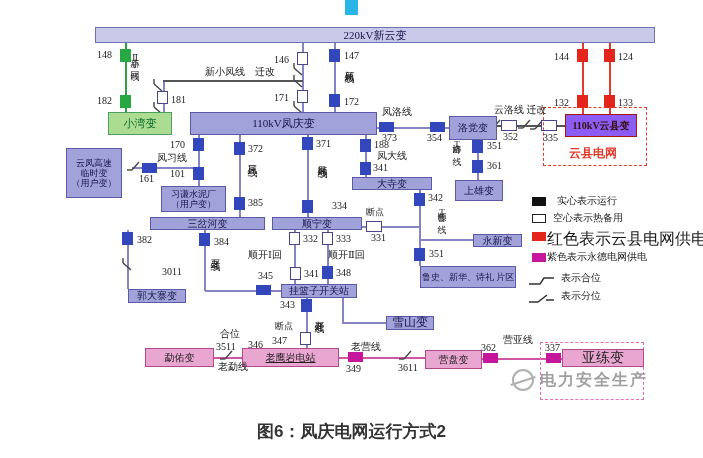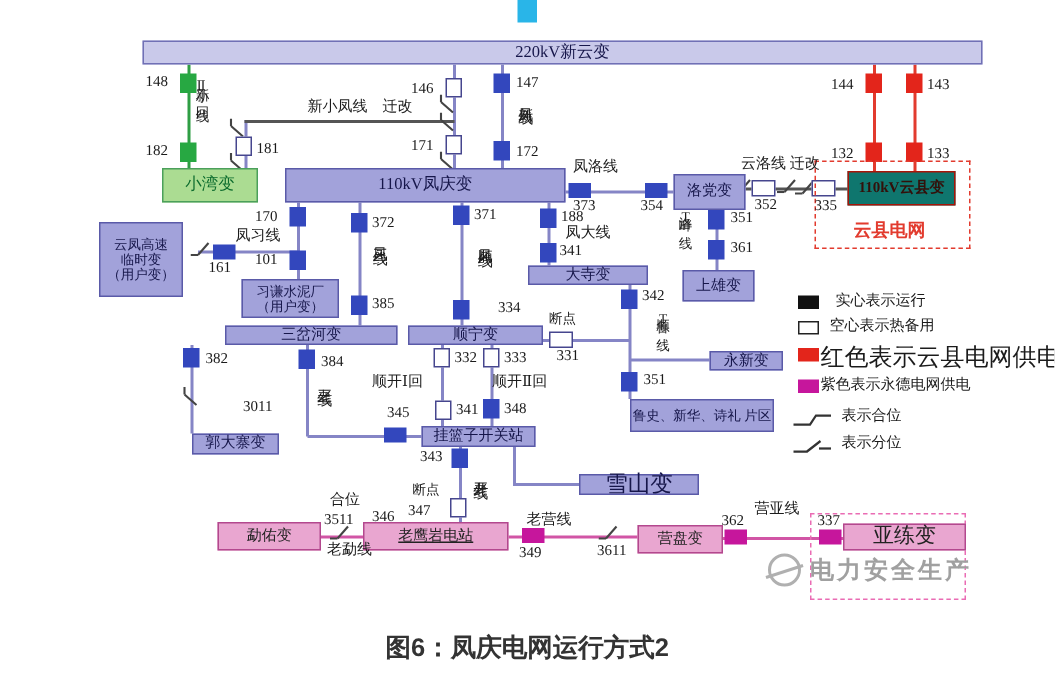--- a/index.html
+++ b/index.html
@@ -13,21 +13,21 @@
   .sq{position:absolute;}
   .sq.v{width:11px;height:13px;} .sq.h{width:15px;height:10px;} .sq.ho{width:16px;height:11px;}
   .f-green{background:#27a842;} .f-blue{background:#3347bd;} .f-red{background:#e3251b;}
   .f-magenta{background:#c6169c;}
   .f-open{background:#fff;border:1.5px solid #46468e;box-sizing:border-box;}
   .bx{position:absolute;display:flex;align-items:center;justify-content:center;text-align:center;
       box-sizing:border-box;white-space:pre-line;line-height:1.12;}
   .s-bus{background:#c9c9ea;border:1.5px solid #7070b5;color:#16164a;}
   .s-purple{background:#a2a2da;border:1.5px solid #5a5aa8;color:#16164a;}
   .s-green{background:#abdc92;border:1.5px solid #4ba05b;color:#0b6b2d;}
-  .s-red{background:#0f766e;border:1.5px solid #a81408;color:#33100a;font-weight:bold;}
+  .s-red{background:#8b5cf6;border:1.5px solid #a81408;color:#33100a;font-weight:bold;}
   .s-magenta{background:#e9a6d0;border:1.5px solid #b3488e;color:#222;}
   .lb{position:absolute;color:#1b1b1b;white-space:pre;line-height:1;}
   .lb.v{writing-mode:vertical-rl;text-orientation:upright;letter-spacing:1px;white-space:normal;line-height:1;}
   .lb.b{font-weight:bold;}
   .dash{position:absolute;border:1.5px dashed;box-sizing:border-box;}
   .sw{position:absolute;width:14px;height:12px;}
   .sw svg{display:block;}
   .lgsw{position:absolute;box-sizing:border-box;}
   #wm{position:absolute;left:512px;top:369px;display:flex;align-items:center;gap:6px;z-index:6;
       color:#a6a6a6;font-family:"Liberation Sans","DejaVu Sans",sans-serif;}
@@ -202,38 +202,38 @@
 （用户变）</div>
       <div class="bx s-purple" style="left: 150px; top: 217px; width: 115px; height: 13px; font-size: 10px;">三岔河变</div>
       <div class="bx s-purple" style="left: 272px; top: 217px; width: 90px; height: 13px; font-size: 10px;">顺宁变</div>
       <div class="bx s-purple" style="left: 352px; top: 177px; width: 80px; height: 13px; font-size: 10px;">大寺变</div>
       <div class="bx s-purple" style="left: 449px; top: 116px; width: 48px; height: 24px; font-size: 10px;">洛党变</div>
       <div class="bx s-purple" style="left: 455px; top: 180px; width: 48px; height: 21px; font-size: 10px;">上雄变</div>
       <div class="bx s-purple" style="left: 473px; top: 234px; width: 49px; height: 13px; font-size: 10px;">永新变</div>
       <div class="bx s-purple" style="left: 420px; top: 266px; width: 96px; height: 22px; font-size: 9px;">鲁史、新华、诗礼 片区</div>
       <div class="bx s-purple" style="left: 128px; top: 289px; width: 58px; height: 14px; font-size: 10px;">郭大寨变</div>
       <div class="bx s-purple" style="left: 281px; top: 284px; width: 76px; height: 14px; font-size: 10px;">挂篮子开关站</div>
-      <div class="bx s-purple" style="left: 386px; top: 316px; width: 80px; height: 14px; font-size: 15px;">雪山变</div>
+      <div class="bx s-purple" style="left: 386px; top: 316px; width: 48px; height: 14px; font-size: 12px;">雪山变</div>
       <div class="bx s-red" style="left: 565px; top: 114px; width: 72px; height: 23px; font-size: 10px;">110kV云县变</div>
       <div class="bx s-magenta" style="left: 145px; top: 348px; width: 69px; height: 19px; font-size: 10px;">勐佑变</div>
       <div class="bx s-magenta" style="left: 242px; top: 348px; width: 97px; height: 19px; font-size: 10px; text-decoration: underline;">老鹰岩电站</div>
       <div class="bx s-magenta" style="left: 425px; top: 350px; width: 57px; height: 19px; font-size: 10px;">营盘变</div>
       <div class="bx s-magenta" style="left: 562px; top: 349px; width: 82px; height: 18px; font-size: 14px;">亚练变</div>
       <div class="lb" style="left: 97px; top: 50px; font-size: 10px;">148</div>
       <div class="lb" style="left: 97px; top: 96px; font-size: 10px;">182</div>
       <div class="lb" style="left: 171px; top: 95px; font-size: 10px;">181</div>
       <div class="lb" style="left: 274px; top: 55px; font-size: 10px;">146</div>
       <div class="lb" style="left: 274px; top: 93px; font-size: 10px;">171</div>
       <div class="lb" style="left: 344px; top: 51px; font-size: 10px;">147</div>
       <div class="lb" style="left: 344px; top: 97px; font-size: 10px;">172</div>
       <div class="lb v" style="left: 130px; top: 51px; font-size: 9px;">新小Ⅱ回线</div>
       <div class="lb" style="left: 205px; top: 67px; font-size: 10px;">新小凤线　迁改</div>
       <div class="lb v" style="left: 344px; top: 63px; font-size: 10px;">新凤线</div>
       <div class="lb" style="left: 554px; top: 52px; font-size: 10px;">144</div>
-      <div class="lb" style="left: 618px; top: 52px; font-size: 10px;">143</div>
+      <div class="lb" style="left: 618px; top: 52px; font-size: 10px;">124</div>
       <div class="lb" style="left: 554px; top: 98px; font-size: 10px;">132</div>
       <div class="lb" style="left: 618px; top: 98px; font-size: 10px;">133</div>
       <div class="lb" style="left: 382px; top: 107px; font-size: 10px;">凤洛线</div>
       <div class="lb" style="left: 382px; top: 133px; font-size: 10px;">373</div>
       <div class="lb" style="left: 427px; top: 133px; font-size: 10px;">354</div>
       <div class="lb" style="left: 494px; top: 105px; font-size: 10px;">云洛线 迁改</div>
       <div class="lb" style="left: 503px; top: 132px; font-size: 10px;">352</div>
       <div class="lb" style="left: 543px; top: 133px; font-size: 10px;">335</div>
       <div class="lb b" style="left: 569px; top: 147px; font-size: 12px; color: rgb(226, 59, 46);">云县电网</div>
       <div class="lb" style="left: 157px; top: 153px; font-size: 10px;">凤习线</div>

